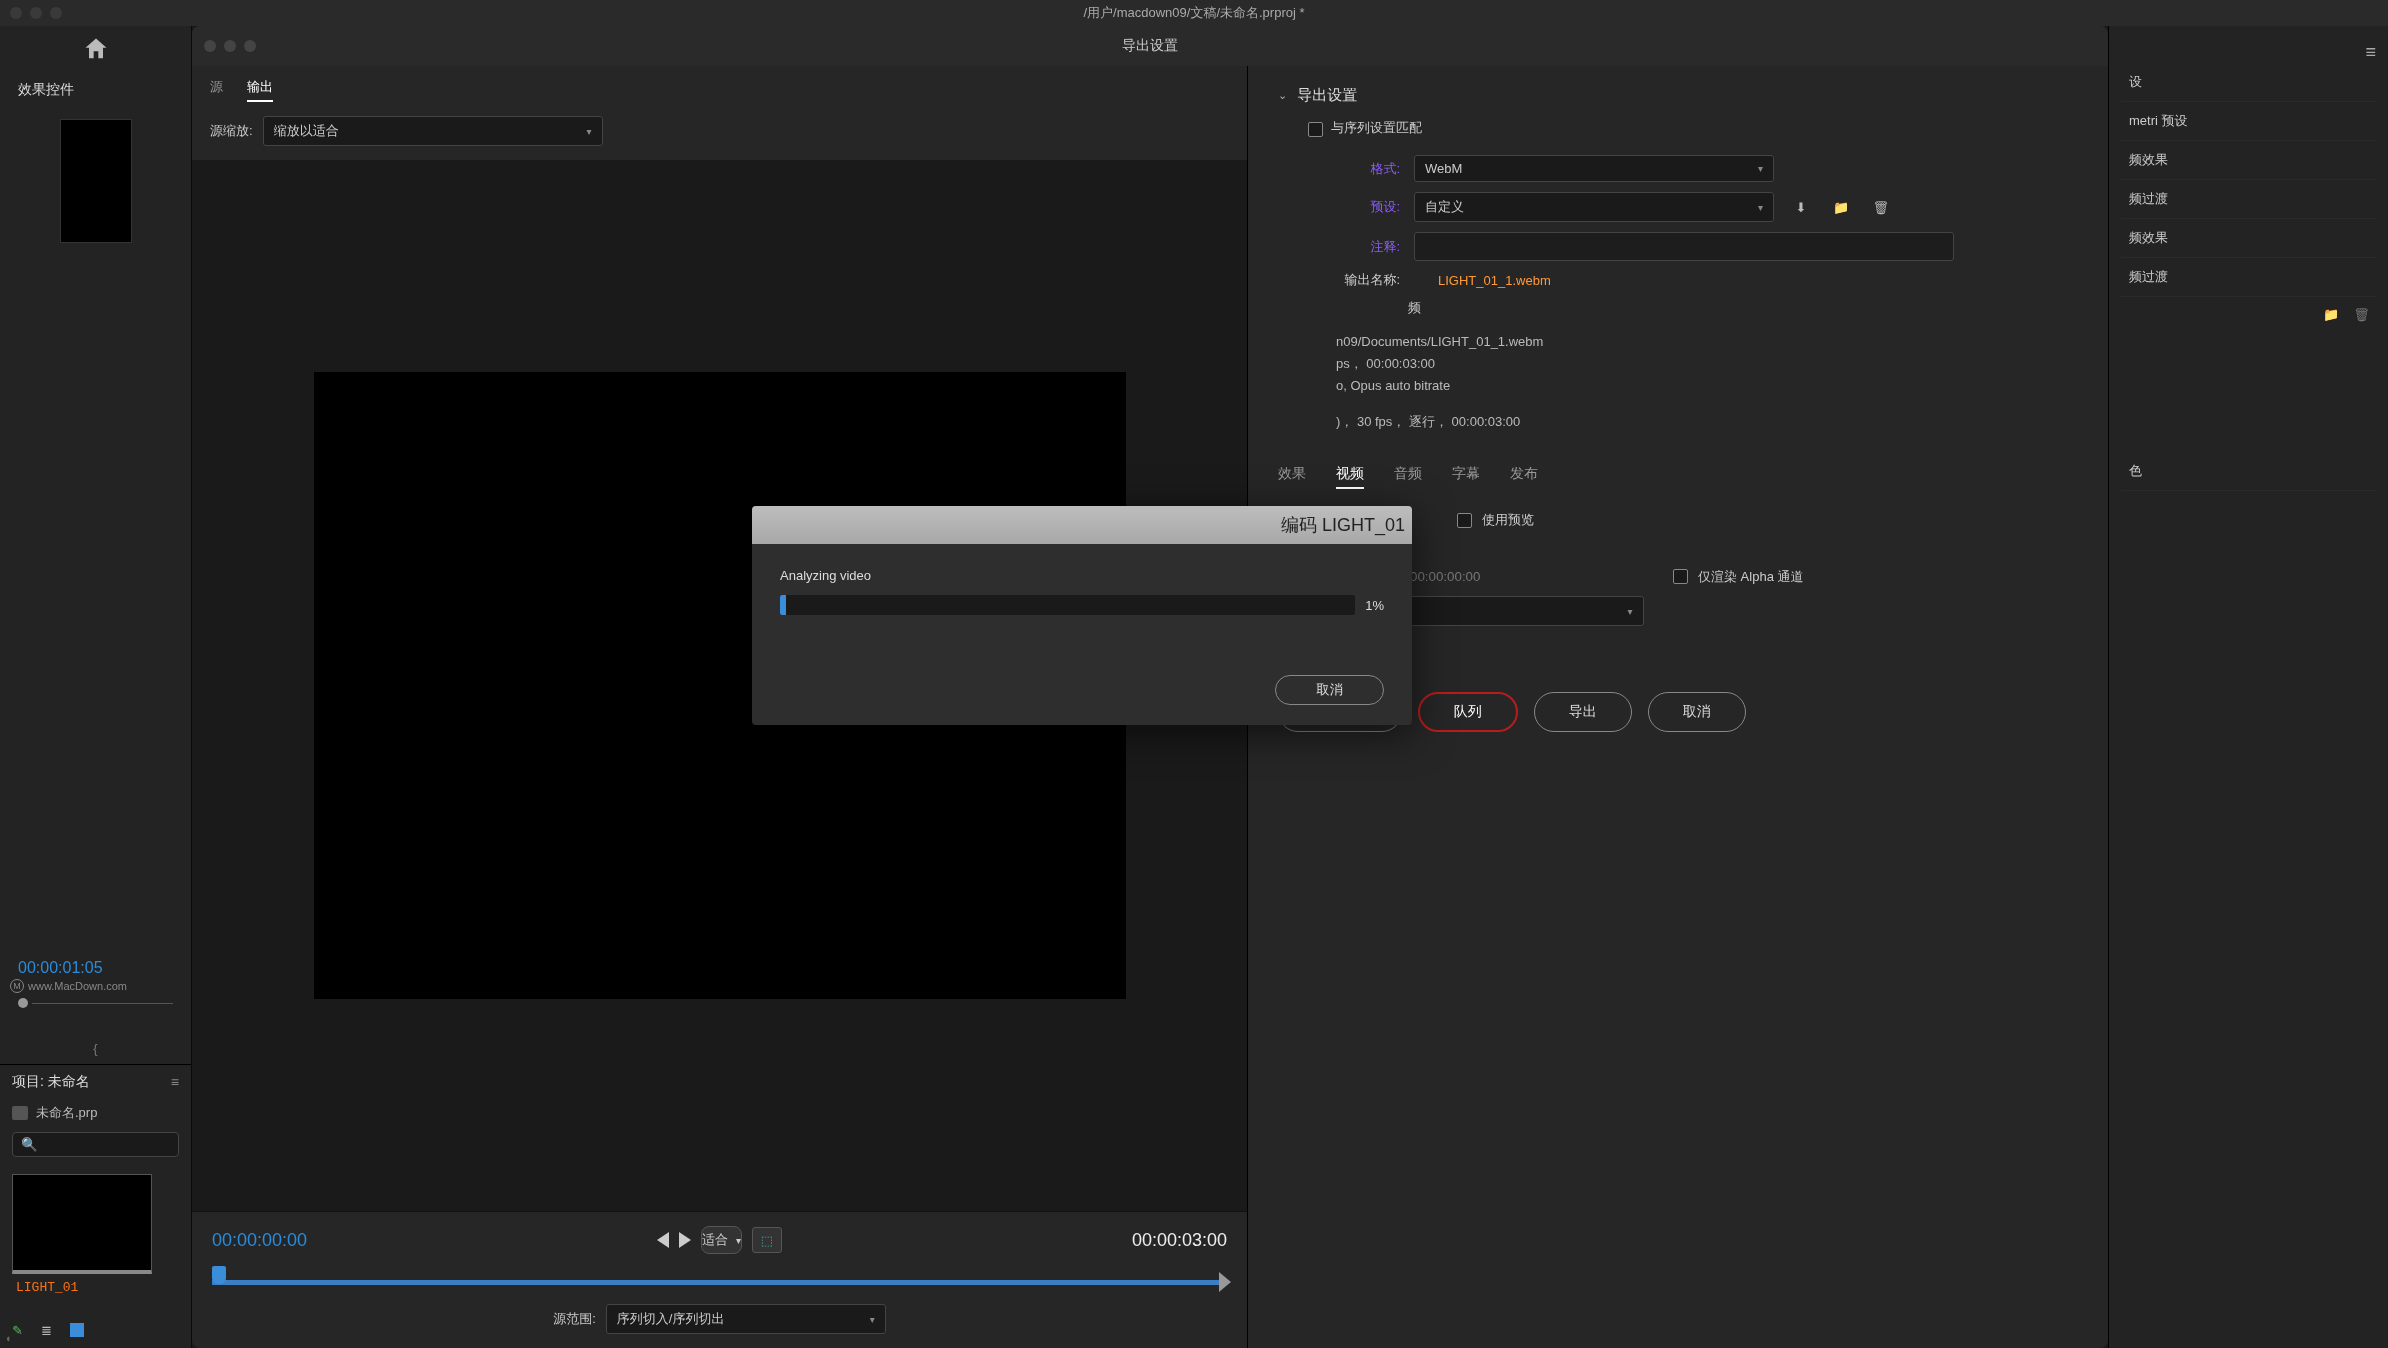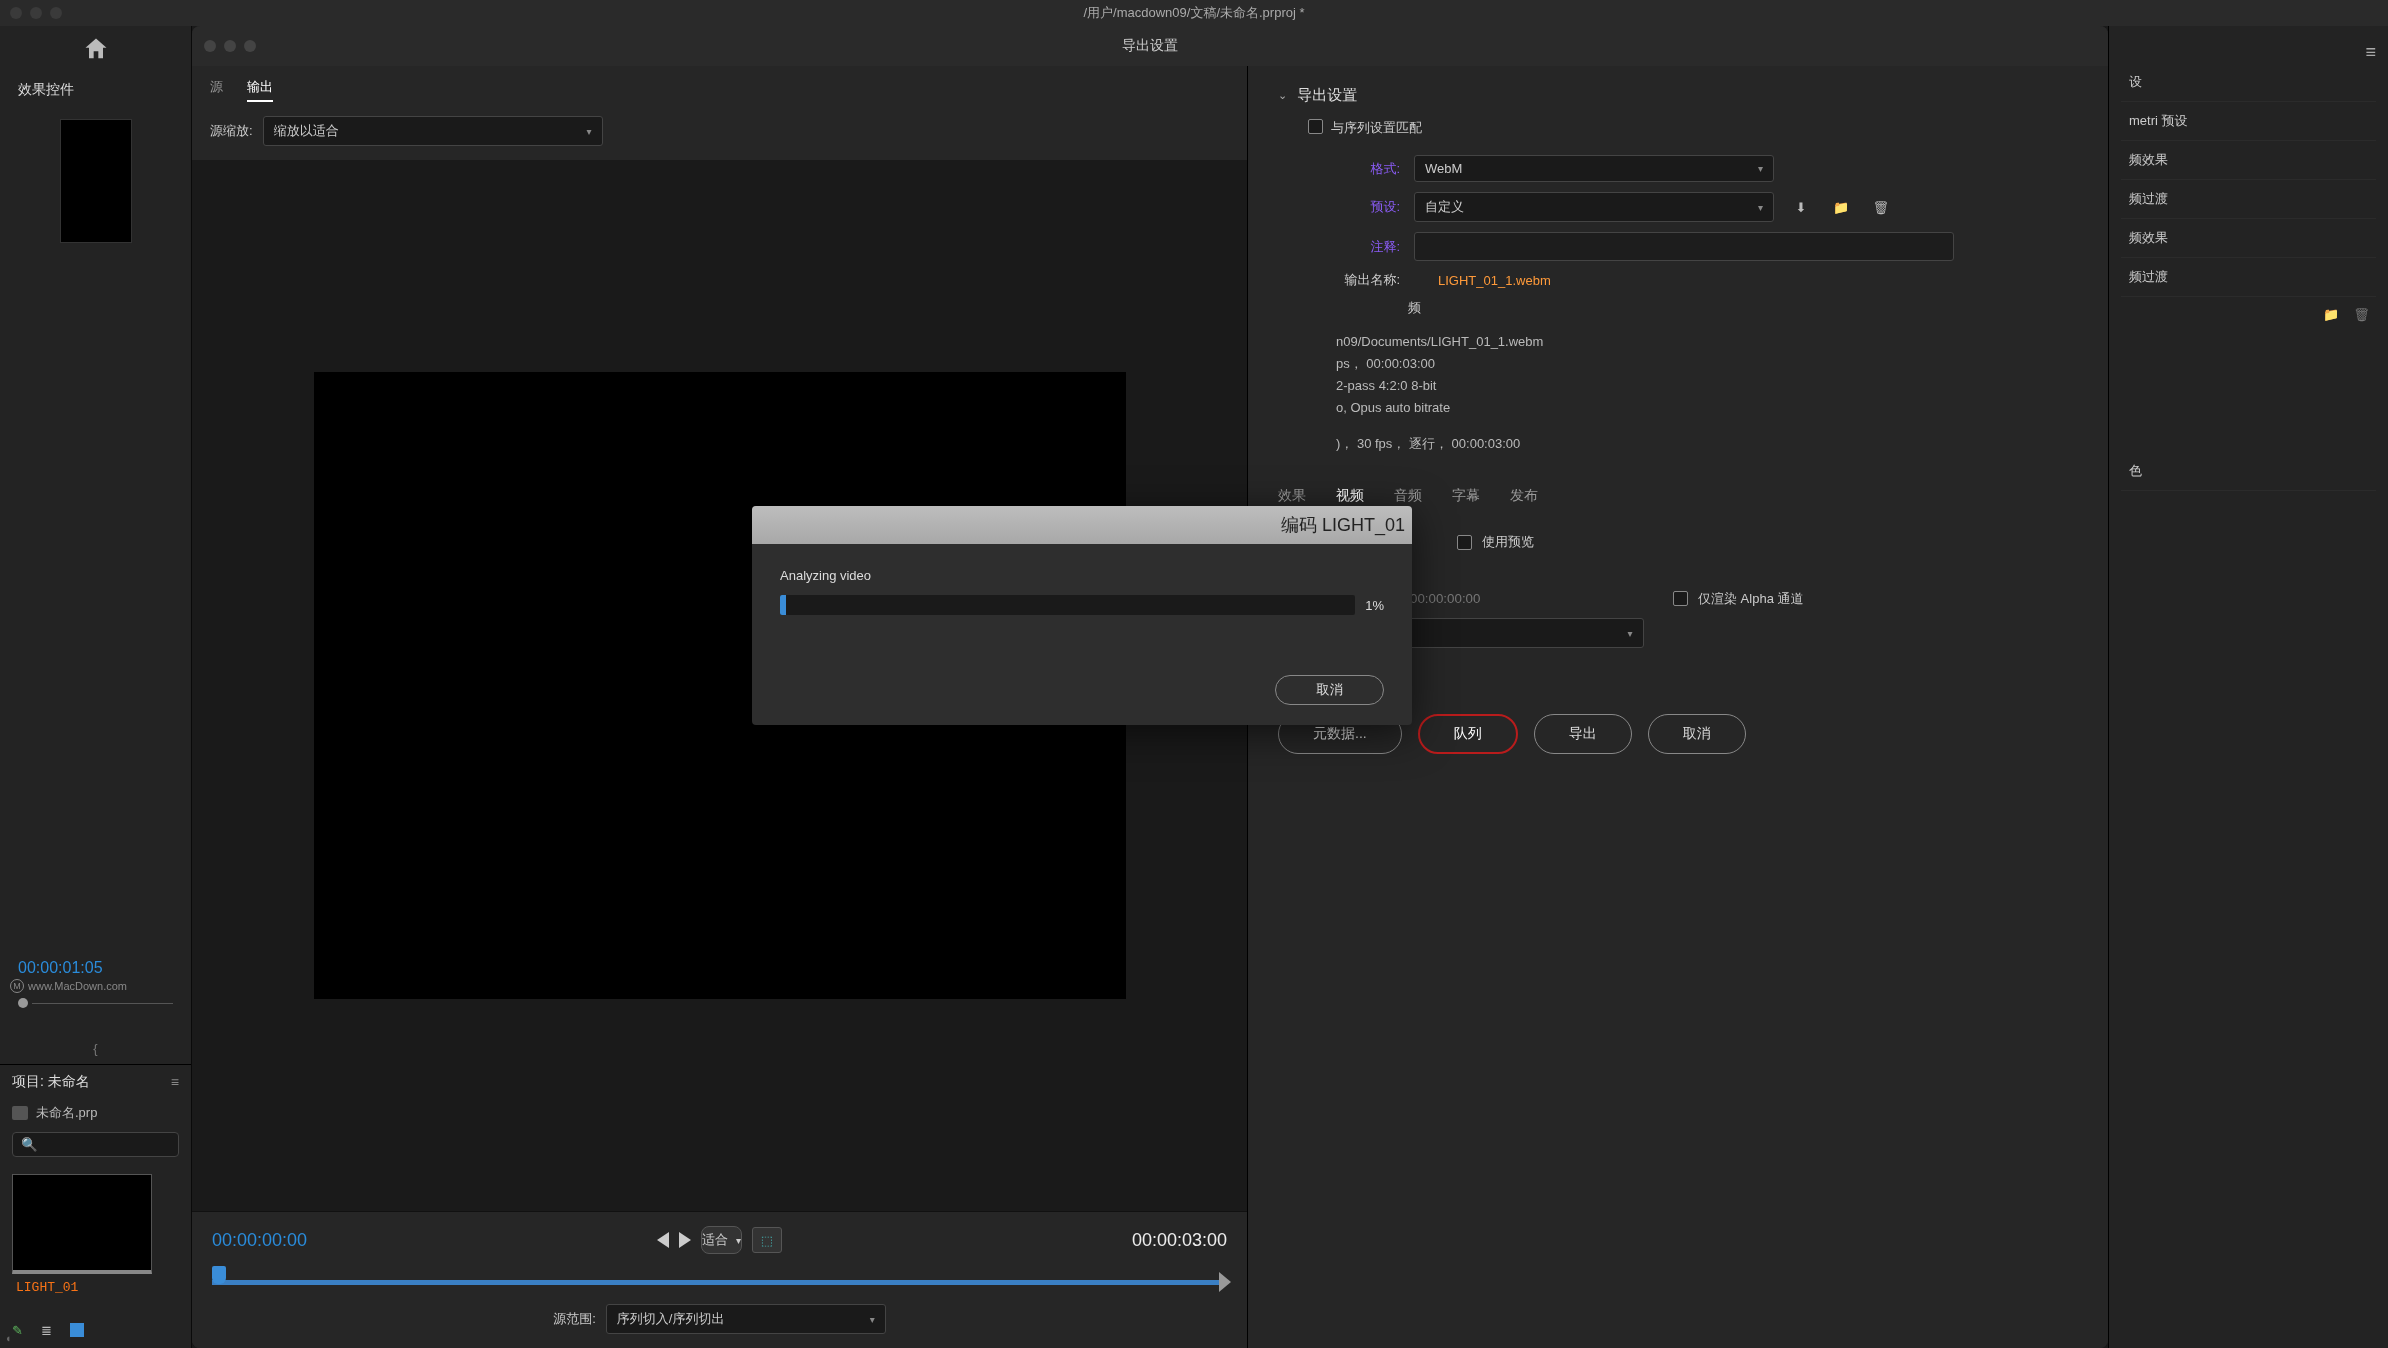--- a/index.html
+++ b/index.html
@@ -65,21 +65,21 @@
 .timeline-bar { position:relative;height:24px;margin:6px 0;}
 .timeline-track{position:absolute;top:16px;left:0;right:0;height:5px;background:#444;}
 .timeline-active{position:absolute;top:16px;left:0;right:0;height:5px;background:#3a7fc4;}
 .timeline-head{position:absolute;top:2px;left:0;width:14px;height:18px;background:#3a8dd8;border-radius:2px 2px 6px 6px;}
 .timeline-end{position:absolute;top:8px;right:-4px;width:0;height:0;border-top:10px solid transparent;border-bottom:10px solid transparent;border-left:12px solid #999;}
 .source-range{display:flex;align-items:center;gap:10px;padding-top:10px;justify-content:center;}
 
 
 .sect-title { display:flex; align-items:center; gap:10px; color:#ddd; font-size:15px; margin-bottom:14px;}
 .chev-down{transform:rotate(0);font-size:11px;color:#aaa;}
-.check-row { display:flex; align-items:flex-start; gap:8px; margin:8px 0 18px 30px;}
+.check-row { display:flex; align-items:flex-end; gap:8px; margin:8px 0 18px 30px;}
 .checkbox {width:15px;height:15px;border:1px solid #888;border-radius:2px;background:#1a1a1a;}
 .form-row { display:flex; align-items:center; gap:14px; margin:10px 0 10px 58px;}
 .form-label { width:64px; text-align:right; color:#8b5cf6;}
 .wide-dd { min-width:360px;}
 .icon-btn{width:26px;height:22px;color:#bbb;display:flex;align-items:center;justify-content:center;}
 .text-input { background:#1d1d1d; border:1px solid #444; border-radius:3px; padding:6px; min-width:540px; color:#ccc;}
 .out-name{color:#ff9a3a;margin-left:24px;}
 .summary { margin:14px 0 0 58px; line-height:1.7; color:#bbb;}
 .lower-tabs { display:flex; gap:30px; padding:14px 0 6px 0; margin-top:18px;}
 .lower-tabs .tab{font-size:14px;}
@@ -259,21 +259,20 @@
             <div class="form-row" style="margin-left:30px;">
               <span style="width:92px;text-align:right;">输出名称:</span>
               <span class="out-name">LIGHT_01_1.webm</span>
             </div>
             <div class="form-row" style="margin-left:130px;gap:40px;">
               <span style="color:#ccc;">频</span>
             </div>
             <div class="summary">
               <div>n09/Documents/LIGHT_01_1.webm</div>
               <div>ps，  00:00:03:00</div>
-              <div>2-pass 4:2:0 8-bit</div>
               <div>o, Opus auto bitrate</div>
               <div style="margin-top:14px;">)，  30 fps，  逐行，  00:00:03:00</div>
             </div>
 
             <div class="lower-tabs">
               <div class="tab">效果</div>
               <div class="tab active">视频</div>
               <div class="tab">音频</div>
               <div class="tab">字幕</div>
               <div class="tab">发布</div>

